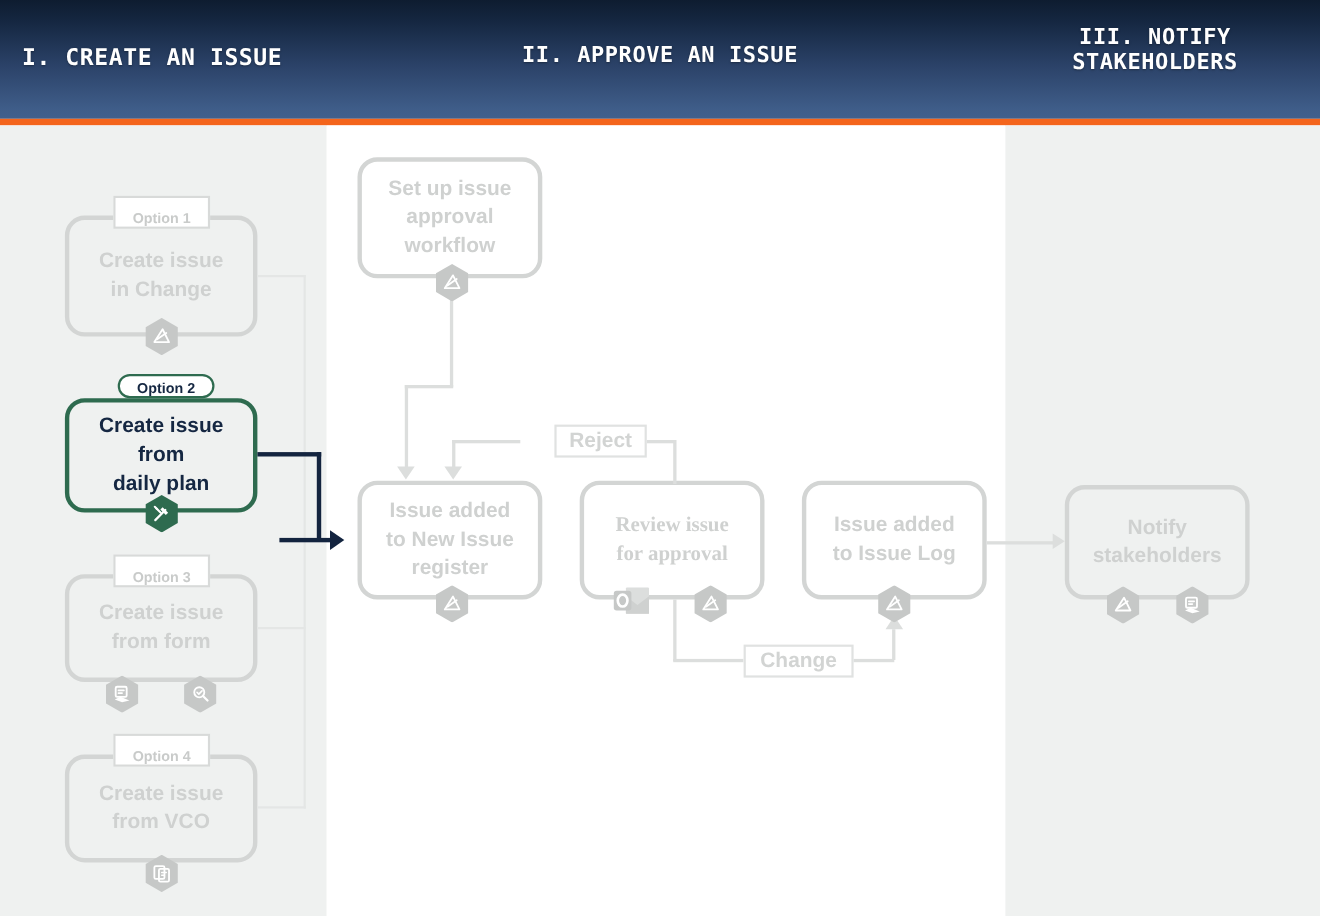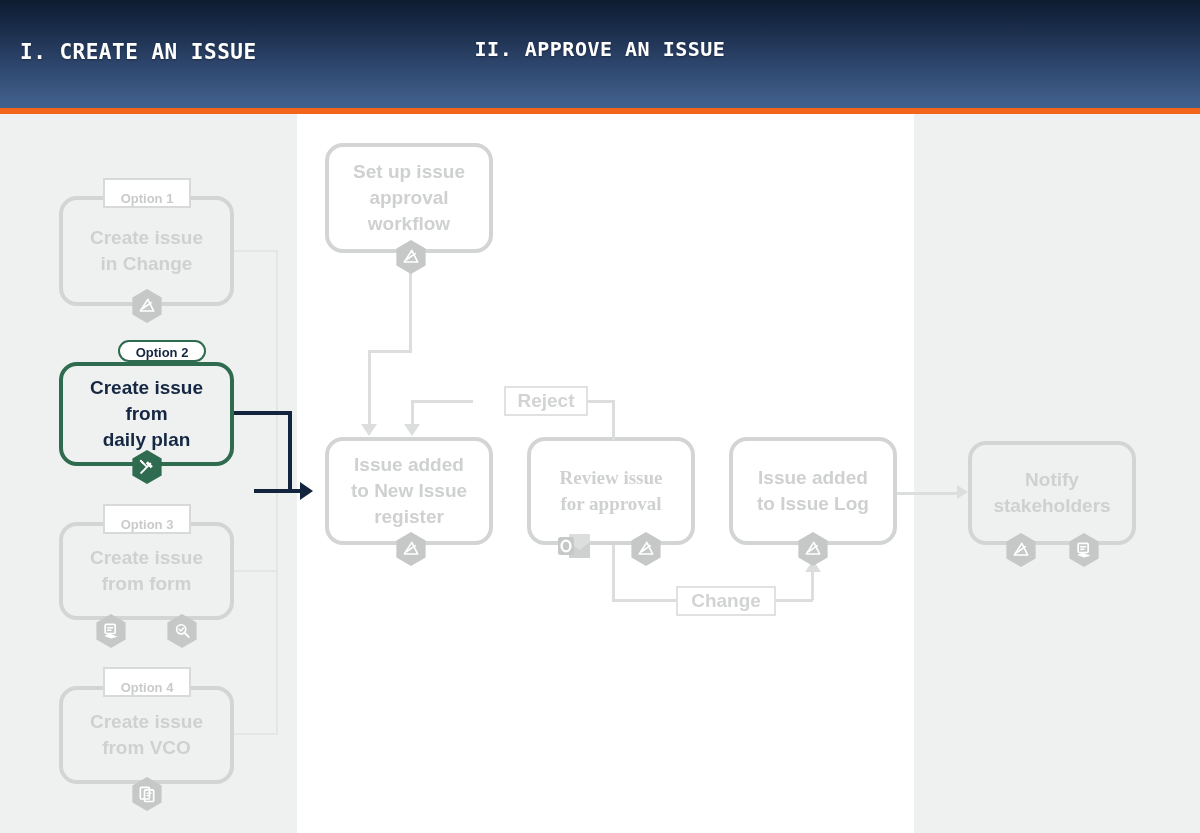--- a/index.html
+++ b/index.html
@@ -123,20 +123,22 @@
 </head>
 <body>
 
 <div class="stage">
 
   <div class="header"></div>
   <div class="header-rule"></div>
 
   <div class="phase-title" id="ph1">I. CREATE AN ISSUE</div>
   <div class="phase-title" id="ph2">II. APPROVE AN ISSUE</div>
+  <div class="phase-title" id="ph3" style="white-space:pre-line;">III. NOTIFY
+STAKEHOLDERS</div>
 
   <div class="band" id="band1"></div>
   <div class="band" id="band2"></div>
   <div class="band" id="band3"></div>
 
   <div class="guide v" style="left:276px;top:250px;height:320px;"></div>
   <div class="guide h" style="left:234px;top:250px;width:44px;"></div>
   <div class="guide h" style="left:234px;top:570px;width:44px;"></div>
   <div class="guide v" style="left:276px;top:570px;height:165px;"></div>
   <div class="guide h" style="left:234px;top:733px;width:44px;"></div>
@@ -153,21 +155,21 @@
         <path d="M4 18 L13 4 L20 18 Z" fill="none" stroke="#ffffff" stroke-width="2" stroke-linejoin="round"></path>
         <path d="M7 15 L17 8" stroke="#ffffff" stroke-width="2" stroke-linecap="round"></path>
       </svg>
   </div>
 
   <div class="node active" style="left:59px;top:362px;width:175px;height:104px;">
     <span style="white-space:pre-line;">Create issue
 from
 daily plan</span>
   </div>
-  <div class="opt-tag active" style="left:118px;top:340px;width:88px;height:22px;border-radius:15px;">
+  <div class="opt-tag active" style="left:107px;top:340px;width:88px;height:22px;border-radius:15px;">
     <span>Option 2</span>
   </div>
   <div class="hex green" style="left:130px;top:450px;">
     <svg viewBox="0 0 24 24" aria-hidden="true">
       <path d="M5 19 L16 8" stroke="#ffffff" stroke-width="2.4" stroke-linecap="round"></path>
       <path d="M13 5 L19 11 L16.5 13.5 L10.5 7.5 Z" fill="#ffffff"></path>
       <path d="M6 6 L11 11" stroke="#ffffff" stroke-width="2.2" stroke-linecap="round"></path>
       <path d="M4.5 4.5 L7 7" stroke="#ffffff" stroke-width="2.2" stroke-linecap="round"></path>
     </svg>
   </div>

